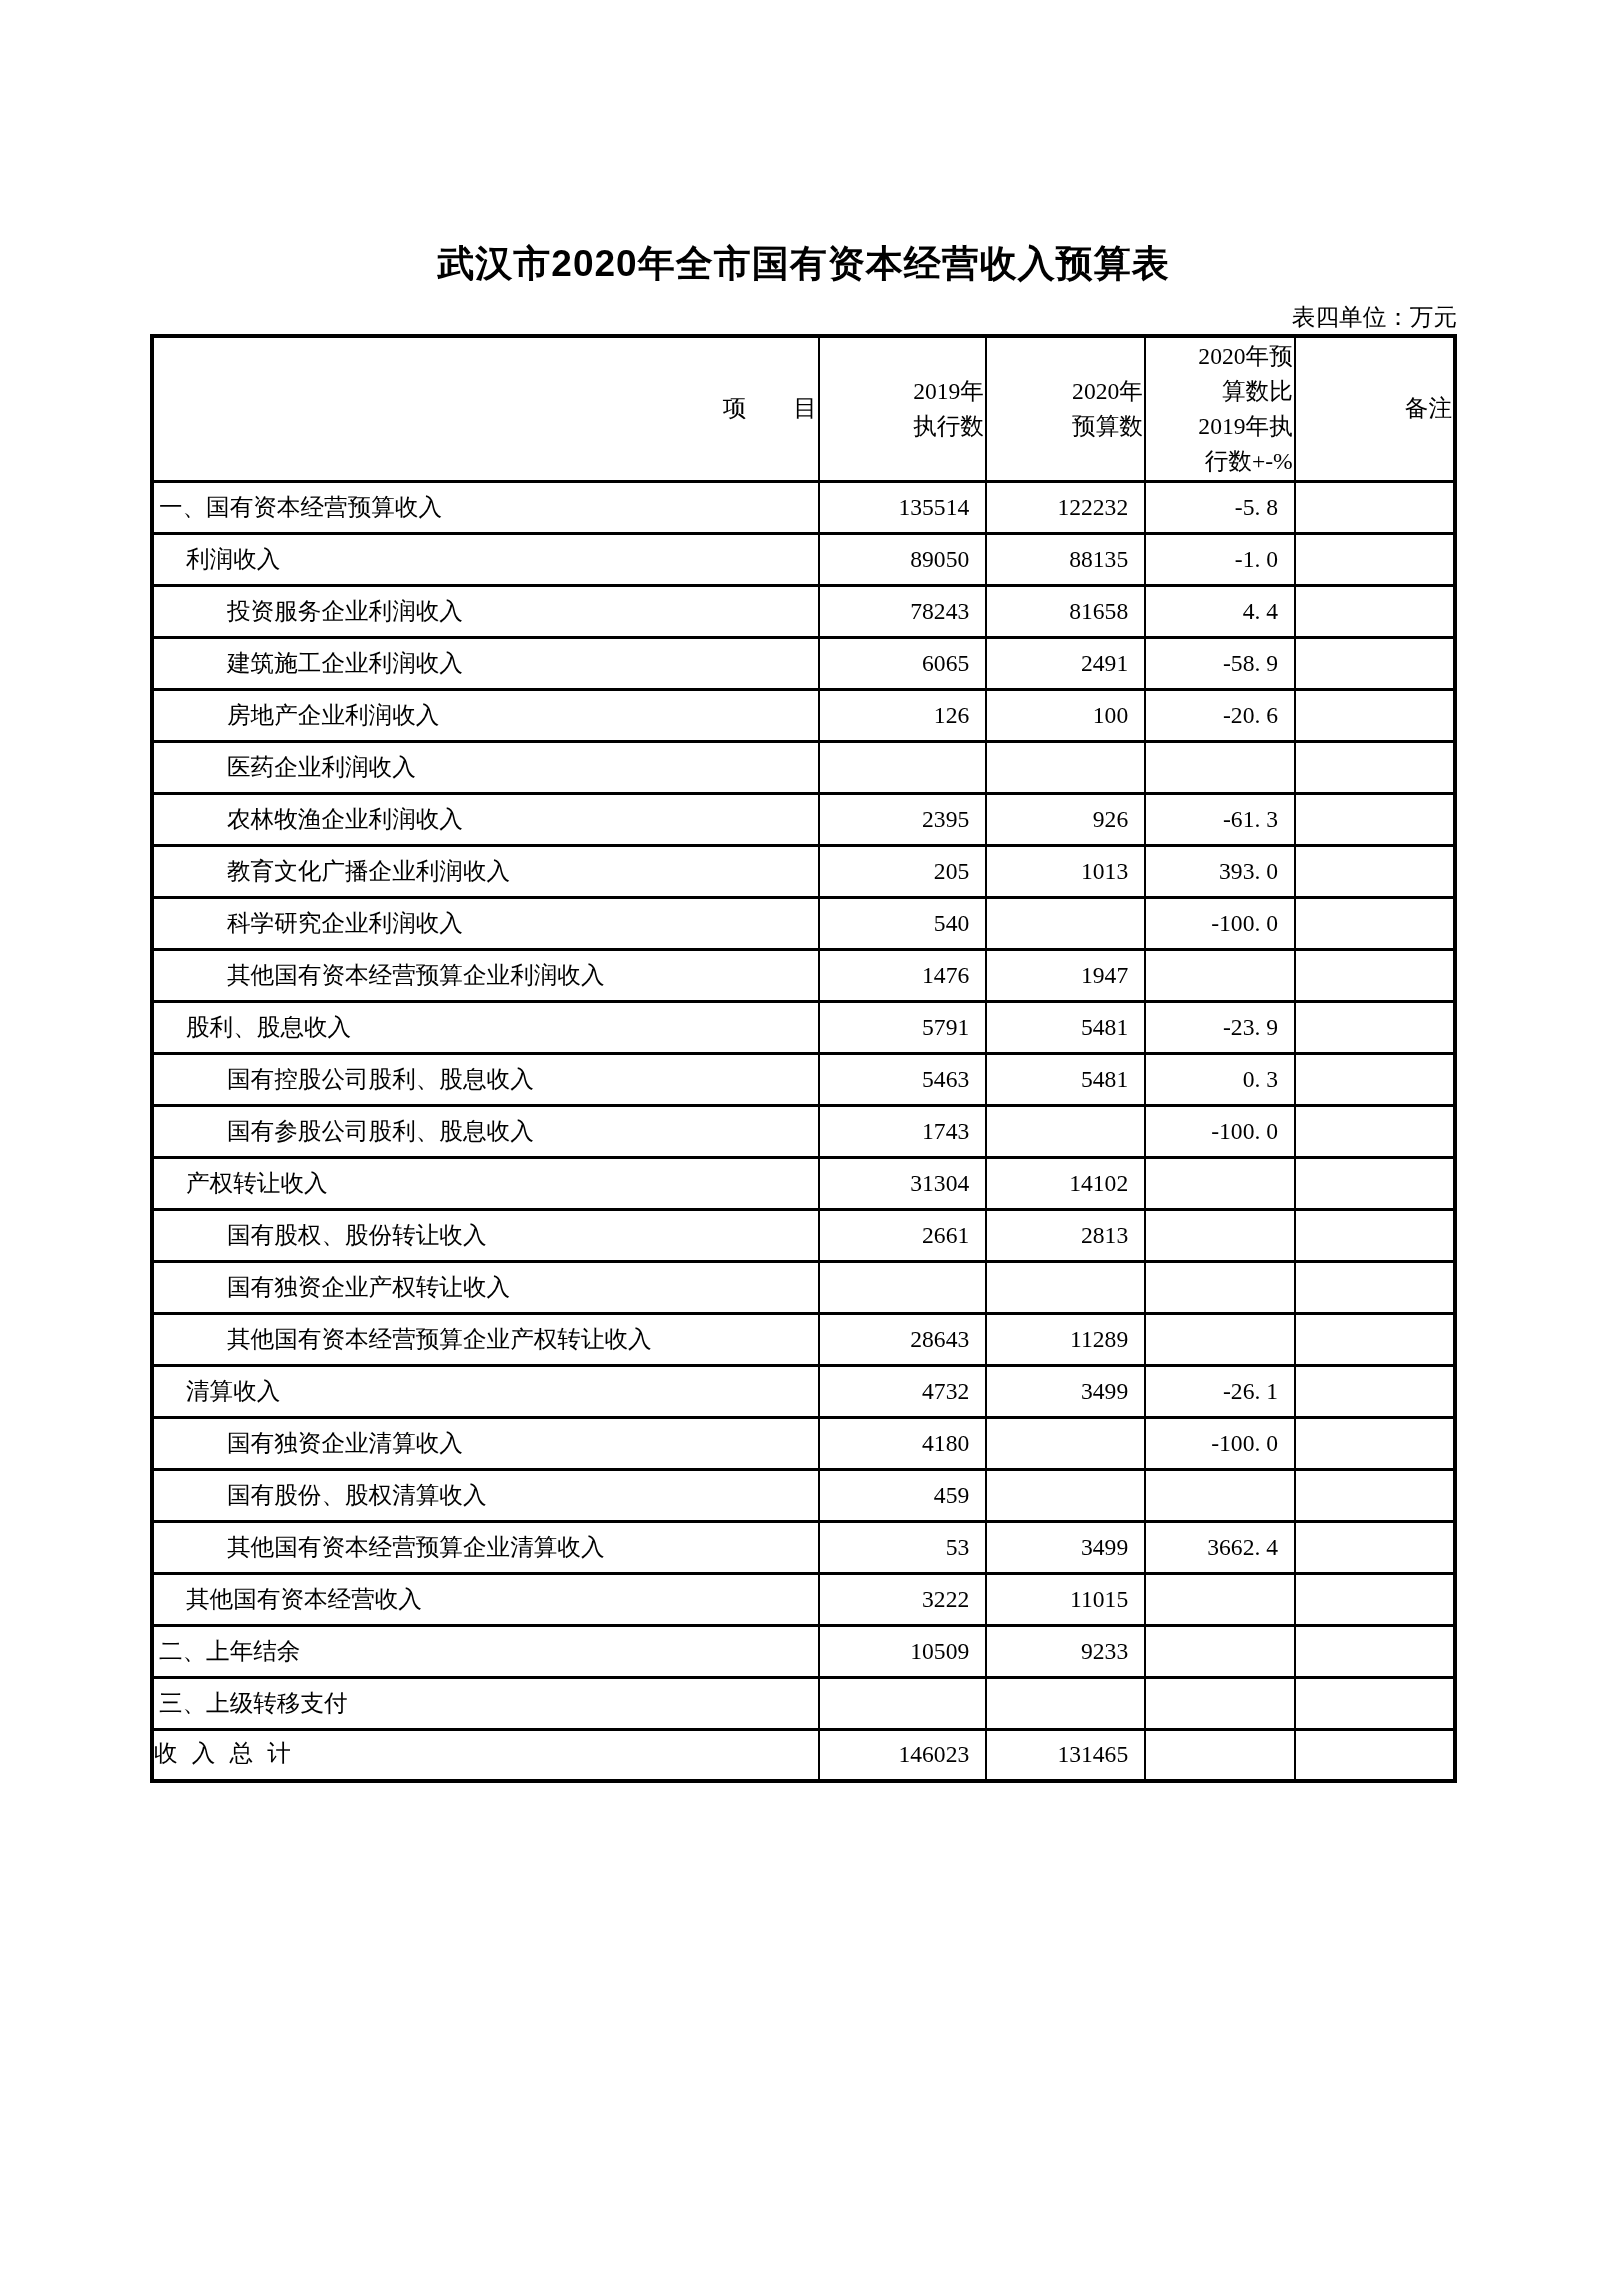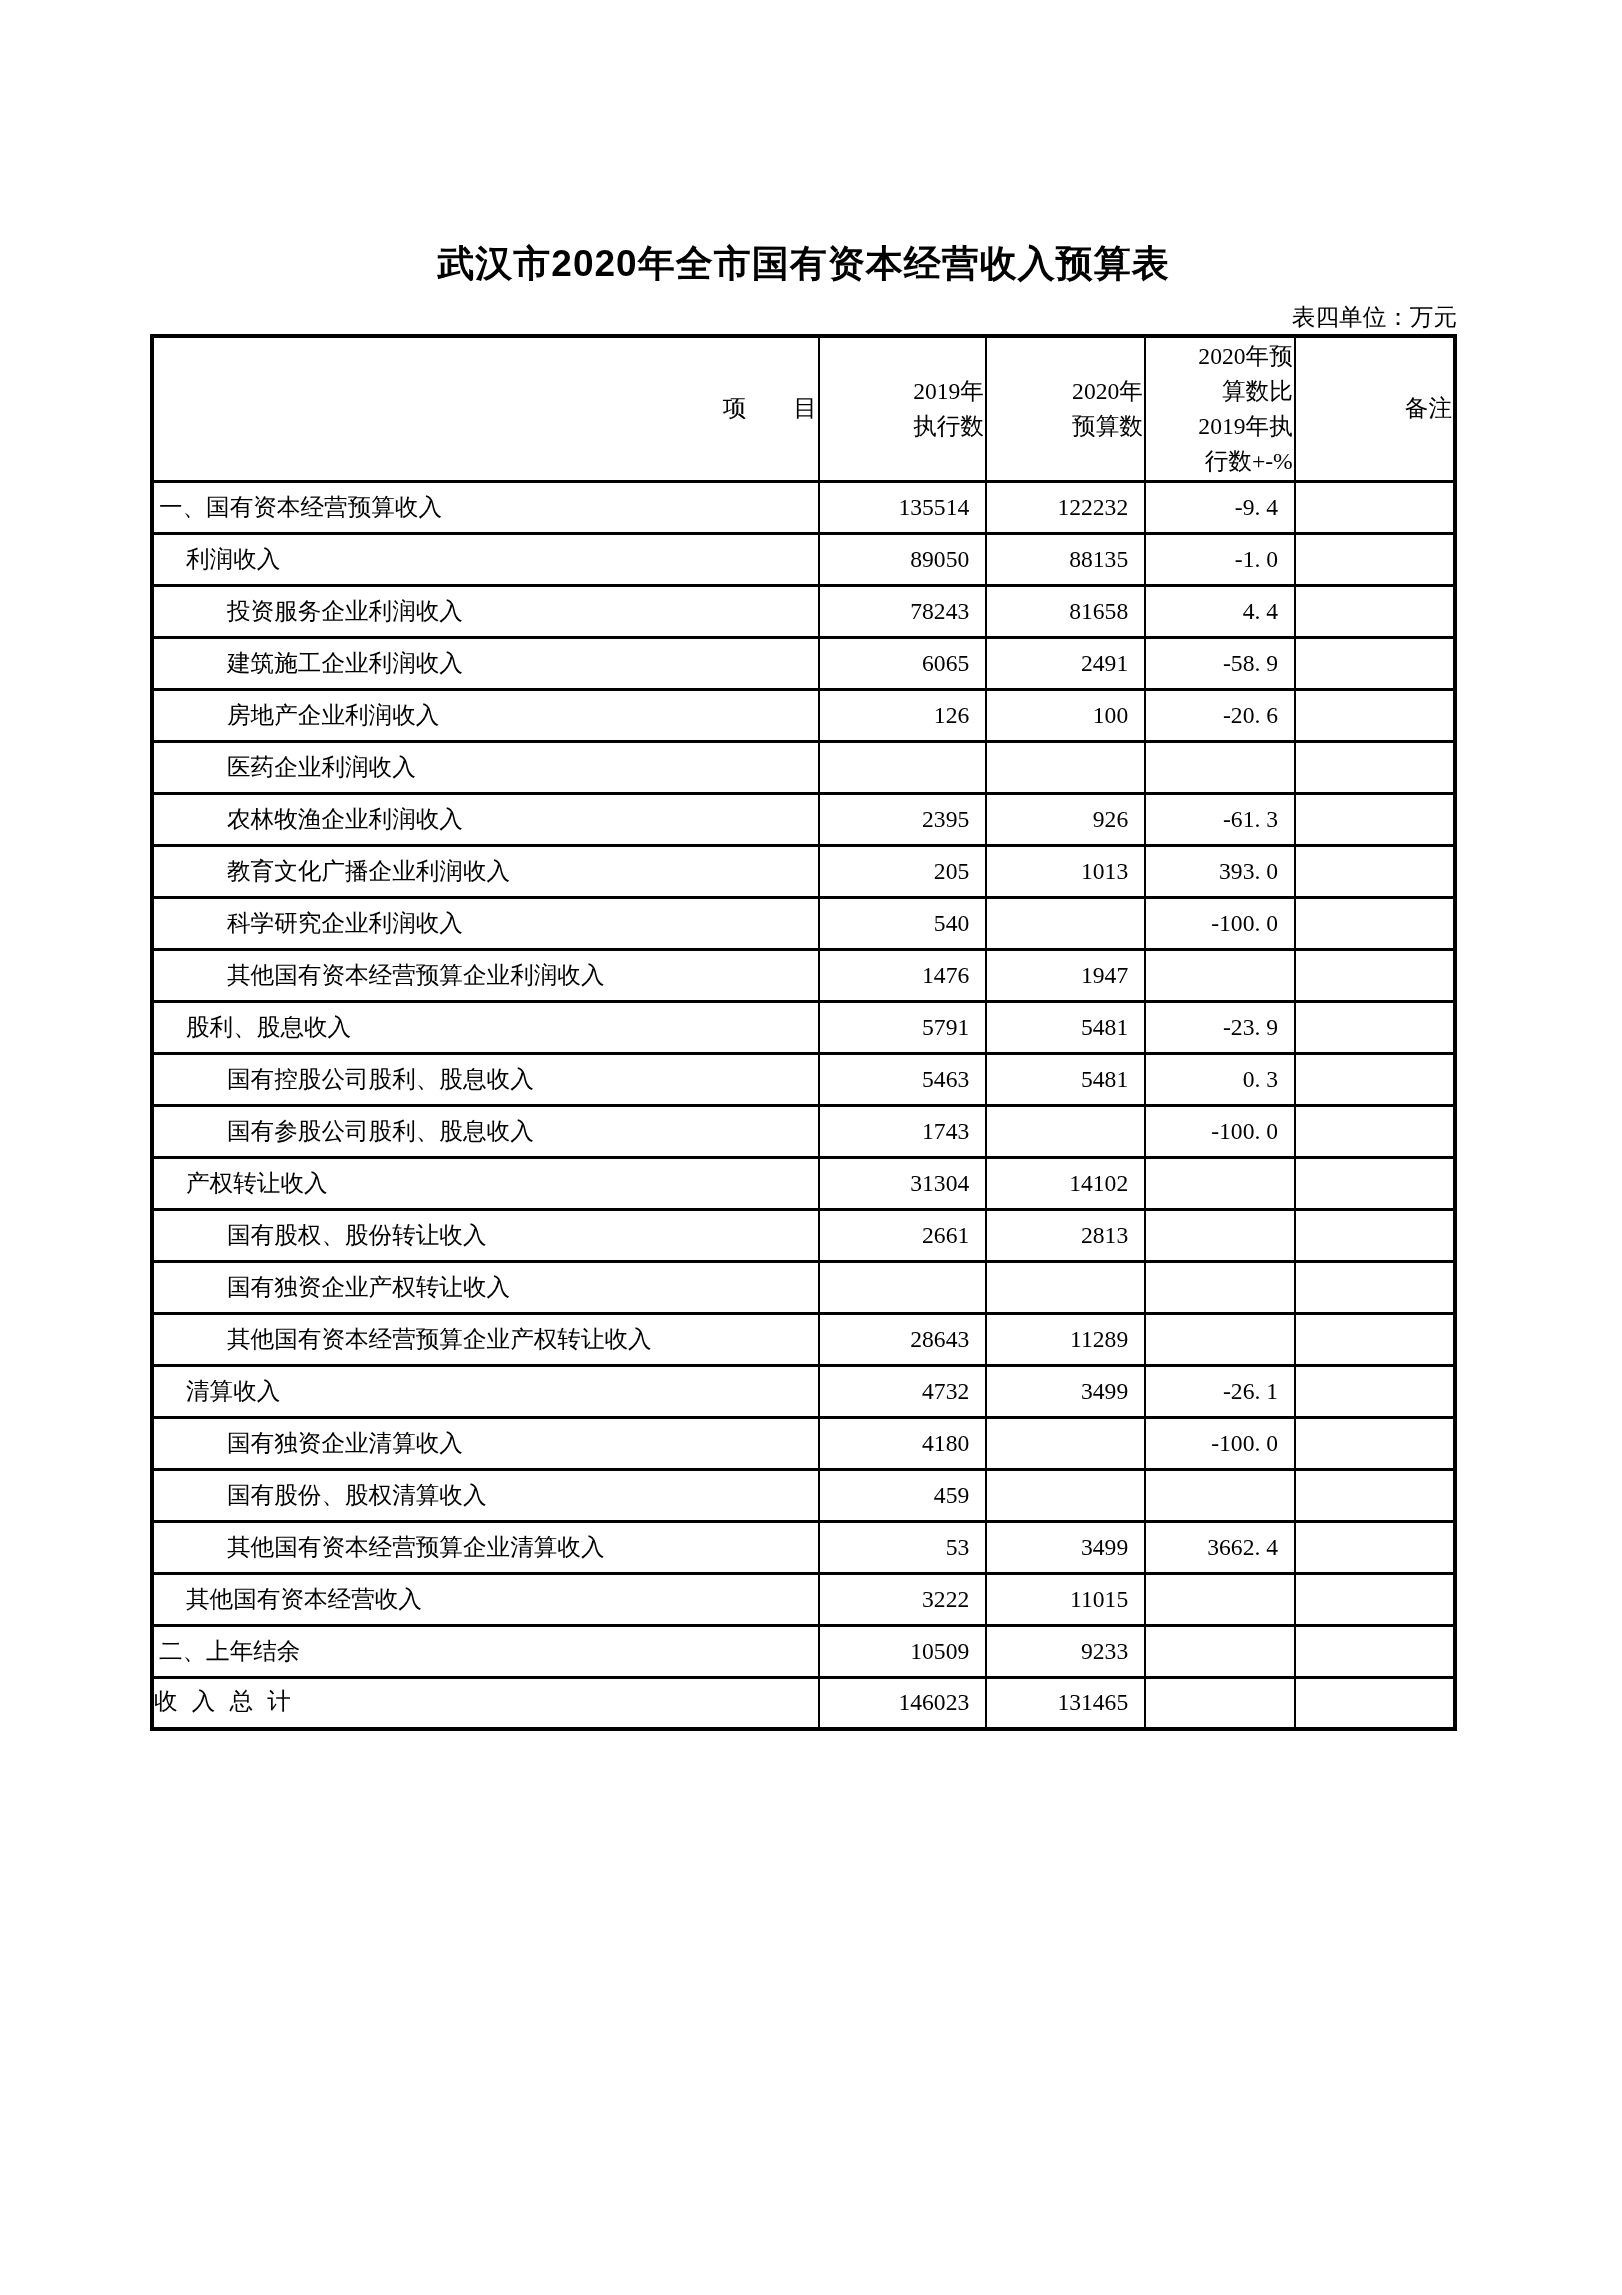--- a/index.html
+++ b/index.html
@@ -107,21 +107,21 @@
 2019年执
 行数+-%</th>
         <th>备注</th>
       </tr>
     </thead>
     <tbody>
         <tr>
           <td class="item ind-0">一、国有资本经营预算收入</td>
           <td class="num">135514</td>
           <td class="num">122232</td>
-          <td class="num">-9. 4</td>
+          <td class="num">-5. 8</td>
           <td class="remark"></td>
         </tr>
         <tr>
           <td class="item ind-1">利润收入</td>
           <td class="num">89050</td>
           <td class="num">88135</td>
           <td class="num">-1. 0</td>
           <td class="remark"></td>
         </tr>
         <tr>
@@ -265,20 +265,27 @@
           <td class="remark"></td>
         </tr>
         <tr>
           <td class="item ind-0">二、上年结余</td>
           <td class="num">10509</td>
           <td class="num">9233</td>
           <td class="num"></td>
           <td class="remark"></td>
         </tr>
         <tr>
+          <td class="item ind-0">三、上级转移支付</td>
+          <td class="num"></td>
+          <td class="num"></td>
+          <td class="num"></td>
+          <td class="remark"></td>
+        </tr>
+        <tr>
           <td class="item item-center">收 入 总 计</td>
           <td class="num">146023</td>
           <td class="num">131465</td>
           <td class="num"></td>
           <td class="remark"></td>
         </tr>
       </tbody>
   </table>
 </div>
 

